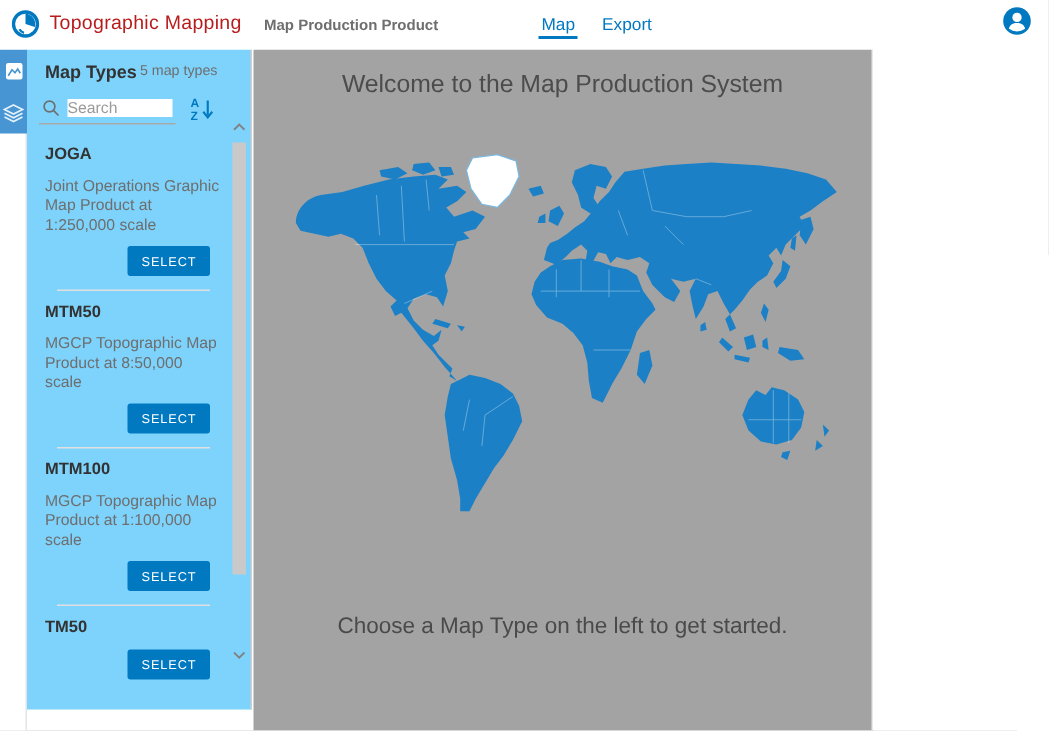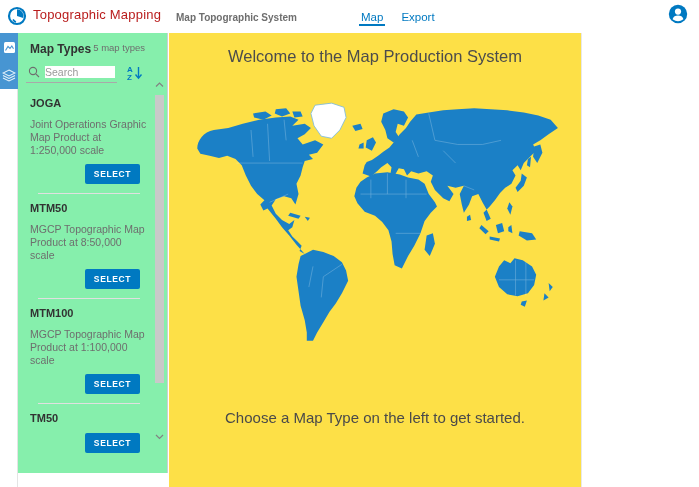--- a/index.html
+++ b/index.html
@@ -15,64 +15,64 @@
   .tab { font-size:11.5px; color:#0079c1; cursor:pointer; position:relative; padding:9px 1px 8px 1px; }
   .tab.active::after { content:""; position:absolute; left:-1px; right:-1px; bottom:5px; height:2px; background:#0079c1; }
   .avatar { position:absolute; right:11px; top:4px; width:20px; height:20px; cursor:pointer; }
 
   
   .toolstrip { position:absolute; left:0; top:33px; bottom:0; width:18px; background:#fff; border-right:1px solid #e4e4e4; }
   .toolstrip-active { position:absolute; left:0; top:0; width:18px; height:56px; background:#4795d2; }
   .tool-btn { width:18px; height:28px; display:flex; align-items:center; justify-content:center; cursor:pointer; }
 
   
-  .sidebar { position:absolute; left:18px; top:33px; bottom:14px; width:150px; background:#86efac; border-right:1px solid #cfcfcf; }
+  .sidebar { position:absolute; left:18px; top:33px; bottom:14px; width:150px; background:#7dd3fc; border-right:1px solid #cfcfcf; }
   .sidebar-head { position:relative; height:24px; padding:6px 8px 0 12px; }
   .sidebar-title { font-size:12px; font-weight:700; color:#323232; }
   .sidebar-count { position:absolute; right:22px; top:9px; font-size:9.5px; color:#6e6e6e; }
   .search-row { position:relative; height:26px; margin:2px 24px 0 8px; display:flex; align-items:center; }
   .search-box { display:flex; align-items:center; flex:1; border-bottom:1px solid #a9a9a9; height:22px; padding:0 2px; }
   .search-box input { border:0; outline:0; width:70px; font-size:10.5px; color:#4c4c4c; margin-left:5px;
       font-family:"Liberation Sans",sans-serif; }
   .search-box input::placeholder { color:#9a9a9a; }
   .sort-btn { margin-left:10px; cursor:pointer; width:16px; height:17px; }
 
   .map-list { position:absolute; left:0; right:15px; top:56px; bottom:0; overflow:hidden; }
   .card { padding:8px 8px 0 12px; }
   .card-title { font-size:11px; font-weight:700; color:#323232; margin-bottom:9px; }
   .card-desc { font-size:10.5px; line-height:13px; color:#6e6e6e; margin-bottom:7px; width:118px; }
   .card-actions { display:flex; justify-content:flex-end; padding-right:4px; margin-bottom:9px; }
   .select-btn { background:#0079c1; color:#fff; border:0; font-family:"Liberation Sans",sans-serif;
-      font-size:8.5px; font-weight:700; letter-spacing:.6px; padding:5px 9px; border-radius:2px; cursor:pointer; }
+      font-size:8.5px; font-weight:400; letter-spacing:.6px; padding:5px 9px; border-radius:2px; cursor:pointer; }
   .card-divider { border:0; border-top:1px solid #e0e0e0; margin:0 4px 0 8px; }
 
   
   .sb-scroll { position:absolute; right:0; top:46px; bottom:30px; width:15px; }
   .sb-arrow { position:absolute; left:2px; width:11px; height:12px; display:flex; align-items:center; justify-content:center; cursor:pointer; }
   .sb-arrow.up { top:0; } .sb-arrow.down { bottom:0; }
   .sb-thumb { position:absolute; left:3px; top:16px; width:9px; height:calc(100% - 76px); background:#c9c9c9; cursor:pointer; }
 
   
-  .main { position:absolute; left:169px; top:33px; bottom:0; width:413px; background:#fde047; border-right:1px solid #e8e8e8; }
+  .main { position:absolute; left:169px; top:33px; bottom:0; width:413px; background:#a3a3a3; border-right:1px solid #e8e8e8; }
   .welcome { margin-top:14px; text-align:center; font-size:16.5px; font-weight:400; color:#4c4c4c; }
   .map-wrap { position:absolute; left:50%; top:66px; transform:translateX(-50%); }
   .instruction { position:absolute; left:0; right:0; top:376px; text-align:center; font-size:15px; color:#4a4a4a; }
   .east-space { position:absolute; left:583px; top:33px; right:0; bottom:0; background:#fff; }
 </style>
 </head>
 <body>
 
 <div class="header">
   <svg class="logo" viewBox="0 0 20 20">
     <circle cx="10" cy="10" r="8" fill="none" stroke="#0079c1" stroke-width="2.2"></circle>
     <path d="M10,10 L10,3.2 A6.8,6.8 0 0 1 16.2,12 Z" fill="#0079c1"></path>
     <path d="M6,13.5 a5,5 0 0 0 3,2.4" fill="none" stroke="#0079c1" stroke-width="1.6"></path>
   </svg>
   <div class="app-title">Topographic Mapping</div>
-  <div class="app-subtitle">Map Topographic System</div>
+  <div class="app-subtitle">Map Production Product</div>
   <div class="tabs">
     <div class="tab active">Map</div>
     <div class="tab">Export</div>
   </div>
   <svg class="avatar" viewBox="0 0 20 20">
     <circle cx="10" cy="10" r="9.2" fill="#0079c1"></circle>
     <circle cx="10" cy="7.6" r="3.1" fill="#fff"></circle>
     <path d="M4.6,15.2 C5.3,12.4 7.4,11.4 10,11.4 C12.6,11.4 14.7,12.4 15.4,15.2 A9.2,9.2 0 0 1 4.6,15.2 Z" fill="#fff"></path>
   </svg>
 </div>

